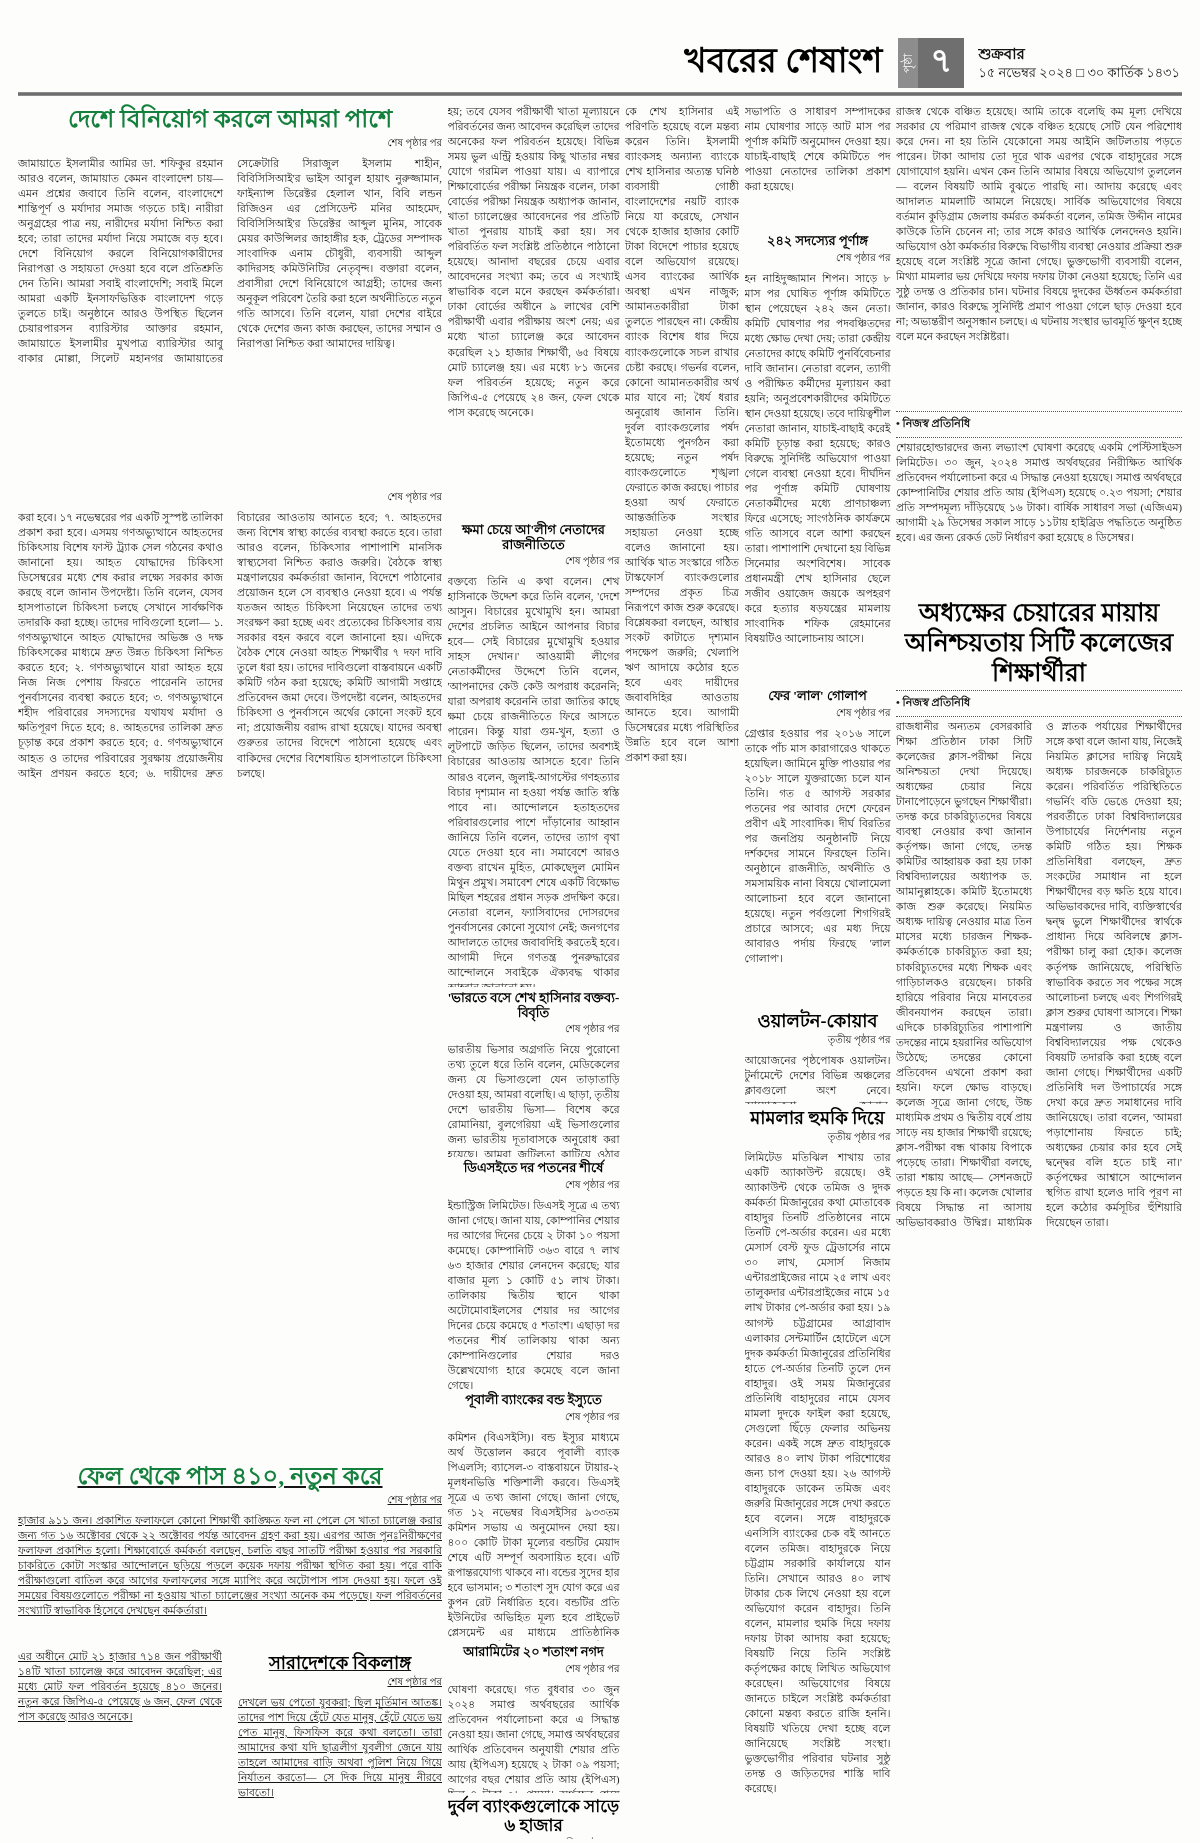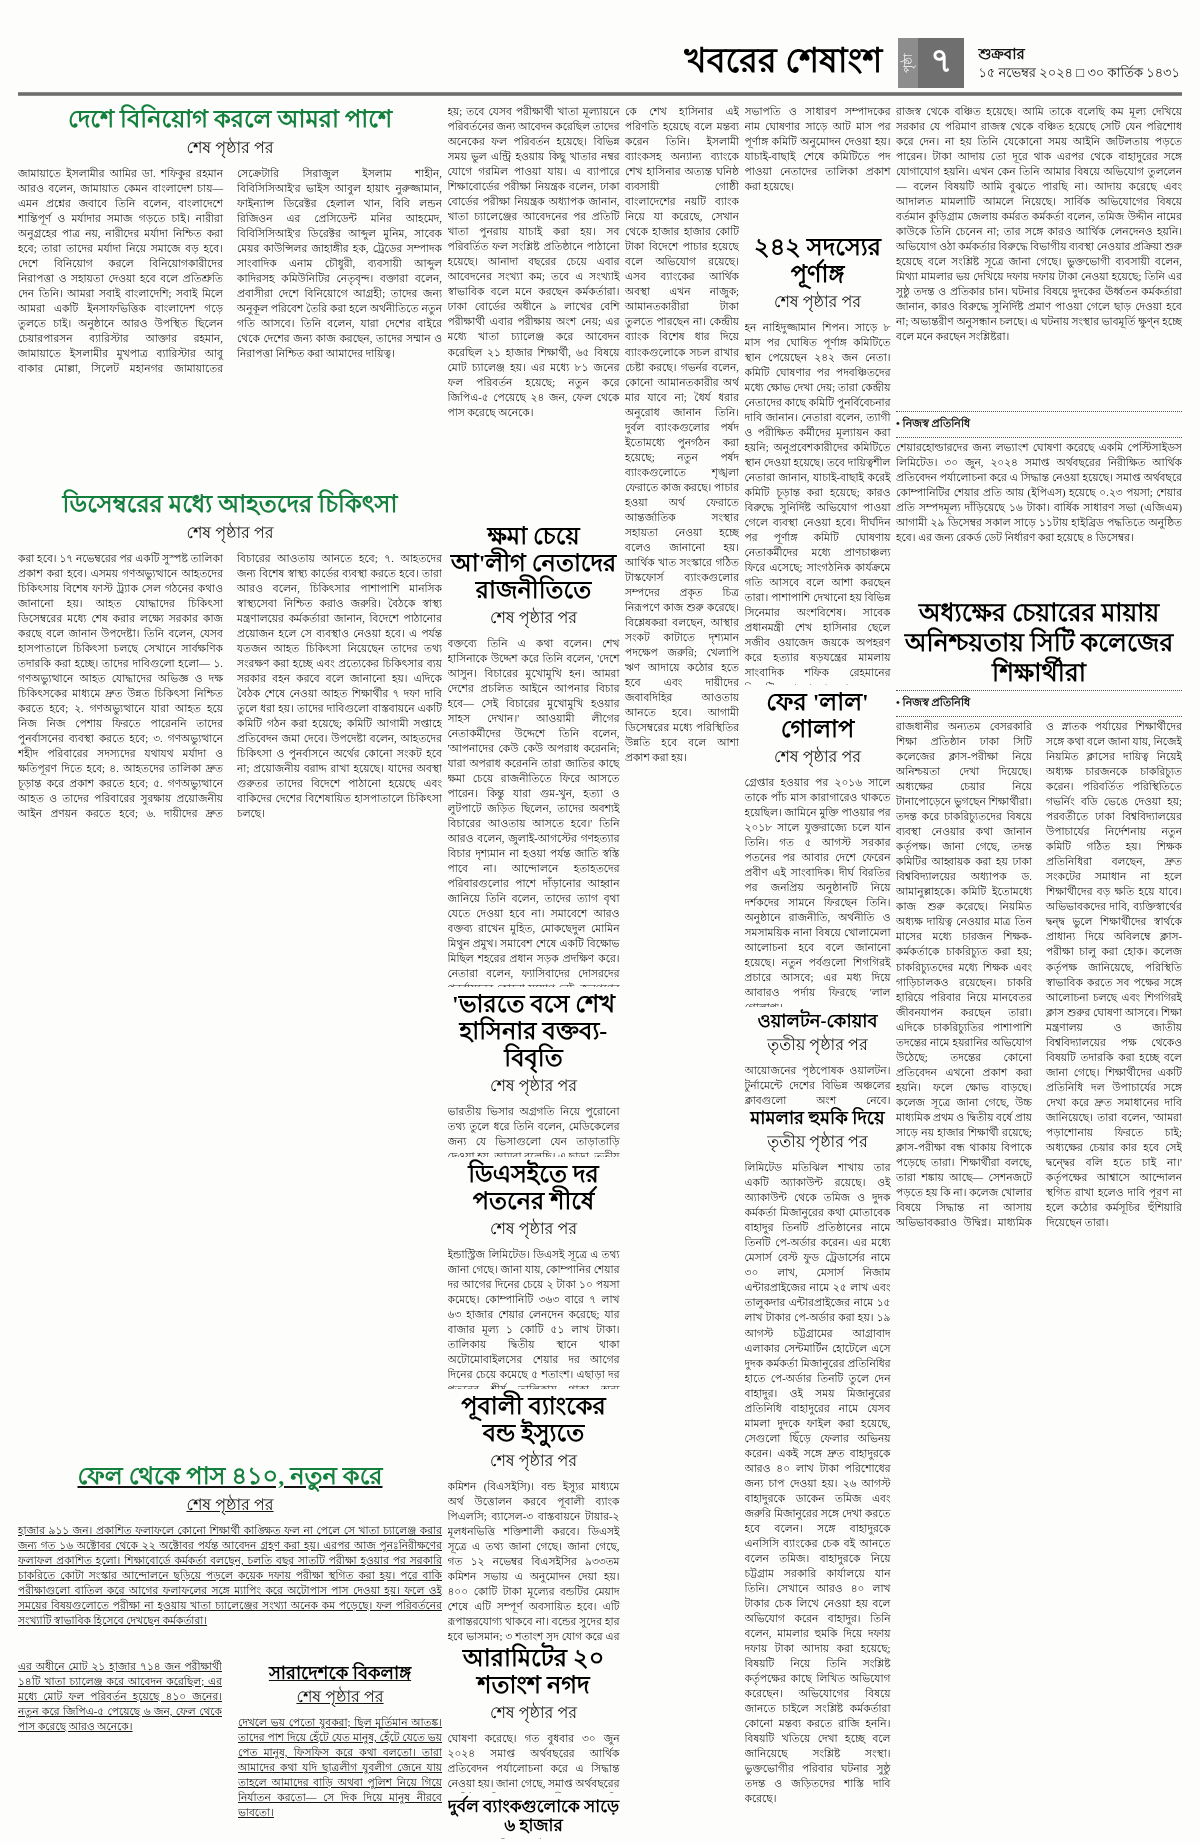--- a/index.html
+++ b/index.html
@@ -20,23 +20,23 @@
   .pglabel{writing-mode:vertical-rl; transform:rotate(180deg); background:#8d8d8d; color:#fff; font-size:12px; padding:2px 1px; display:flex; align-items:center; justify-content:center; width:18px;}
   .pgnum{background:#6f6f6f; color:#fff; width:46px; display:flex; align-items:center; justify-content:center; font-size:34px; font-weight:bold;}
   .datebox{font-size:13px; line-height:1.35; padding-left:4px;}
   .datebox .day{font-weight:bold; font-size:15px;}
   .rule{position:absolute; top:92px; left:18px; right:18px; height:4px; background:linear-gradient(#9a9a9a,#5f5f5f,#9a9a9a);}
   
   .cols{position:absolute; top:104px; left:18px; right:18px; bottom:8px; display:flex; justify-content:space-between;}
   .colA{width:424px;} .col3{width:172px;} .col4{width:114px;} .col5{width:146px;} .colR{width:286px;}
   article,.contblk{overflow:hidden; display:block;}
   .h-wide{font-size:24px; font-weight:bold; text-align:center; line-height:1.15; margin:2px 0 1px; color:#15803d;}
-  .h-col{font-size:24px; font-weight:bold; text-align:center; line-height:1.12; margin:4px 0 1px; color:#000;}
+  .h-col{font-size:13px; font-weight:bold; text-align:center; line-height:1.12; margin:4px 0 1px; color:#000;}
   .h-big{font-size:25px; font-weight:bold; text-align:center; line-height:1.2; margin:4px 0 2px; color:#000;}
-  .contline{font-size:16px; text-align:center; margin:0 0 4px; color:#111;}
+  .contline{font-size:10px; text-align:right; margin:0 0 4px; color:#111;}
   .byline{font-size:11px; font-weight:bold; margin:2px 0; padding:3px 0; border-top:1px dotted #555; border-bottom:1px dotted #555;}
   .byline .dot{font-weight:bold;}
   .body{font-size:10.6px; line-height:1.42; text-align:justify; color:#1a1a1a; word-break:break-word;}
   .two-col{column-count:2; column-gap:14px;}
   .splitrow{display:flex; justify-content:space-between;}
   .splitrow>div{width:204px; overflow:hidden;}
 </style>
 </head>
 <body>
 
@@ -59,21 +59,20 @@
 
   <main class="cols">
 
     <section class="colA">
       <article style="height:385px;">
         <h2 class="h-wide">দেশে বিনিয়োগ করলে আমরা পাশে</h2>
         <div class="contline">শেষ পৃষ্ঠার পর</div>
         <div class="body two-col">জামায়াতে ইসলামীর আমির ডা. শফিকুর রহমান আরও বলেন, জামায়াত কেমন বাংলাদেশ চায়— এমন প্রশ্নের জবাবে তিনি বলেন, বাংলাদেশে শান্তিপূর্ণ ও মর্যাদার সমাজ গড়তে চাই। নারীরা অনুগ্রহের পাত্র নয়, নারীদের মর্যাদা নিশ্চিত করা হবে; তারা তাদের মর্যাদা নিয়ে সমাজে বড় হবে। দেশে বিনিয়োগ করলে বিনিয়োগকারীদের নিরাপত্তা ও সহায়তা দেওয়া হবে বলে প্রতিশ্রুতি দেন তিনি। আমরা সবাই বাংলাদেশি; সবাই মিলে আমরা একটি ইনসাফভিত্তিক বাংলাদেশ গড়ে তুলতে চাই। অনুষ্ঠানে আরও উপস্থিত ছিলেন চেয়ারপারসন ব্যারিস্টার আক্তার রহমান, জামায়াতে ইসলামীর মুখপাত্র ব্যারিস্টার আবু বাকার মোল্লা, সিলেট মহানগর জামায়াতের সেক্রেটারি সিরাজুল ইসলাম শাহীন, বিবিসিসিআই'র ভাইস আবুল হায়াৎ নুরুজ্জামান, ফাইন্যান্স ডিরেক্টর হেলাল খান, বিবি লন্ডন রিজিওন এর প্রেসিডেন্ট মনির আহমেদ, বিবিসিসিআই'র ডিরেক্টর আব্দুল মুনিম, সাবেক মেয়র কাউন্সিলর জাহাঙ্গীর হক, ট্রেডের সম্পাদক সাংবাদিক এনাম চৌধুরী, ব্যবসায়ী আব্দুল কাদিরসহ কমিউনিটির নেতৃবৃন্দ। বক্তারা বলেন, প্রবাসীরা দেশে বিনিয়োগে আগ্রহী; তাদের জন্য অনুকূল পরিবেশ তৈরি করা হলে অর্থনীতিতে নতুন গতি আসবে। তিনি বলেন, যারা দেশের বাইরে থেকে দেশের জন্য কাজ করছেন, তাদের সম্মান ও নিরাপত্তা নিশ্চিত করা আমাদের দায়িত্ব।</div>
       </article>
       <article style="height:972px;">
-        <h2 class="h-wide">ডিসেম্বরের মধ্যে আহতদের চিকিৎসা</h2>
         <div class="contline">শেষ পৃষ্ঠার পর</div>
         <div class="body two-col">করা হবে। ১৭ নভেম্বরের পর একটি সুস্পষ্ট তালিকা প্রকাশ করা হবে। এসময় গণঅভ্যুত্থানে আহতদের চিকিৎসায় বিশেষ ফাস্ট ট্র্যাক সেল গঠনের কথাও জানানো হয়। আহত যোদ্ধাদের চিকিৎসা ডিসেম্বরের মধ্যে শেষ করার লক্ষ্যে সরকার কাজ করছে বলে জানান উপদেষ্টা। তিনি বলেন, যেসব হাসপাতালে চিকিৎসা চলছে সেখানে সার্বক্ষণিক তদারকি করা হচ্ছে। তাদের দাবিগুলো হলো— ১. গণঅভ্যুত্থানে আহত যোদ্ধাদের অভিজ্ঞ ও দক্ষ চিকিৎসকের মাধ্যমে দ্রুত উন্নত চিকিৎসা নিশ্চিত করতে হবে; ২. গণঅভ্যুত্থানে যারা আহত হয়ে নিজ নিজ পেশায় ফিরতে পারেননি তাদের পুনর্বাসনের ব্যবস্থা করতে হবে; ৩. গণঅভ্যুত্থানে শহীদ পরিবারের সদস্যদের যথাযথ মর্যাদা ও ক্ষতিপূরণ দিতে হবে; ৪. আহতদের তালিকা দ্রুত চূড়ান্ত করে প্রকাশ করতে হবে; ৫. গণঅভ্যুত্থানে আহত ও তাদের পরিবারের সুরক্ষায় প্রয়োজনীয় আইন প্রণয়ন করতে হবে; ৬. দায়ীদের দ্রুত বিচারের আওতায় আনতে হবে; ৭. আহতদের জন্য বিশেষ স্বাস্থ্য কার্ডের ব্যবস্থা করতে হবে। তারা আরও বলেন, চিকিৎসার পাশাপাশি মানসিক স্বাস্থ্যসেবা নিশ্চিত করাও জরুরি। বৈঠকে স্বাস্থ্য মন্ত্রণালয়ের কর্মকর্তারা জানান, বিদেশে পাঠানোর প্রয়োজন হলে সে ব্যবস্থাও নেওয়া হবে। এ পর্যন্ত যতজন আহত চিকিৎসা নিয়েছেন তাদের তথ্য সংরক্ষণ করা হচ্ছে এবং প্রত্যেকের চিকিৎসার ব্যয় সরকার বহন করবে বলে জানানো হয়। এদিকে বৈঠক শেষে নেওয়া আহত শিক্ষার্থীর ৭ দফা দাবি তুলে ধরা হয়। তাদের দাবিগুলো বাস্তবায়নে একটি কমিটি গঠন করা হয়েছে; কমিটি আগামী সপ্তাহে প্রতিবেদন জমা দেবে। উপদেষ্টা বলেন, আহতদের চিকিৎসা ও পুনর্বাসনে অর্থের কোনো সংকট হবে না; প্রয়োজনীয় বরাদ্দ রাখা হয়েছে। যাদের অবস্থা গুরুতর তাদের বিদেশে পাঠানো হয়েছে এবং বাকিদের দেশের বিশেষায়িত হাসপাতালে চিকিৎসা চলছে।</div>
       </article>
       <article style="height:383px;text-decoration:underline;">
         <h2 class="h-wide">ফেল থেকে পাস ৪১০, নতুন করে</h2>
         <div class="contline">শেষ পৃষ্ঠার পর</div>
         <div class="body" style="height:130px;overflow:hidden;">হাজার ৯১১ জন। প্রকাশিত ফলাফলে কোনো শিক্ষার্থী কাঙ্ক্ষিত ফল না পেলে সে খাতা চ্যালেঞ্জ করার জন্য গত ১৬ অক্টোবর থেকে ২২ অক্টোবর পর্যন্ত আবেদন গ্রহণ করা হয়। এরপর আজ পুনঃনিরীক্ষণের ফলাফল প্রকাশিত হলো। শিক্ষাবোর্ডে কর্মকর্তা বলছেন, চলতি বছর সাতটি পরীক্ষা হওয়ার পর সরকারি চাকরিতে কোটা সংস্কার আন্দোলনে ছড়িয়ে পড়লে কয়েক দফায় পরীক্ষা স্থগিত করা হয়। পরে বাকি পরীক্ষাগুলো বাতিল করে আগের ফলাফলের সঙ্গে ম্যাপিং করে অটোপাস পাস দেওয়া হয়। ফলে ওই সময়ের বিষয়গুলোতে পরীক্ষা না হওয়ায় খাতা চ্যালেঞ্জের সংখ্যা অনেক কম পড়েছে। ফল পরিবর্তনের সংখ্যাটি স্বাভাবিক হিসেবে দেখছেন কর্মকর্তারা।</div>
         <div class="splitrow" style="margin-top:6px;">
           <div>
             <div class="body">এর অধীনে মোট ২১ হাজার ৭১৪ জন পরীক্ষার্থী ১৪টি খাতা চ্যালেঞ্জ করে আবেদন করেছিল; এর মধ্যে মোট ফল পরিবর্তন হয়েছে ৪১০ জনের। নতুন করে জিপিএ-৫ পেয়েছে ৬ জন, ফেল থেকে পাস করেছে আরও অনেকে।</div>

